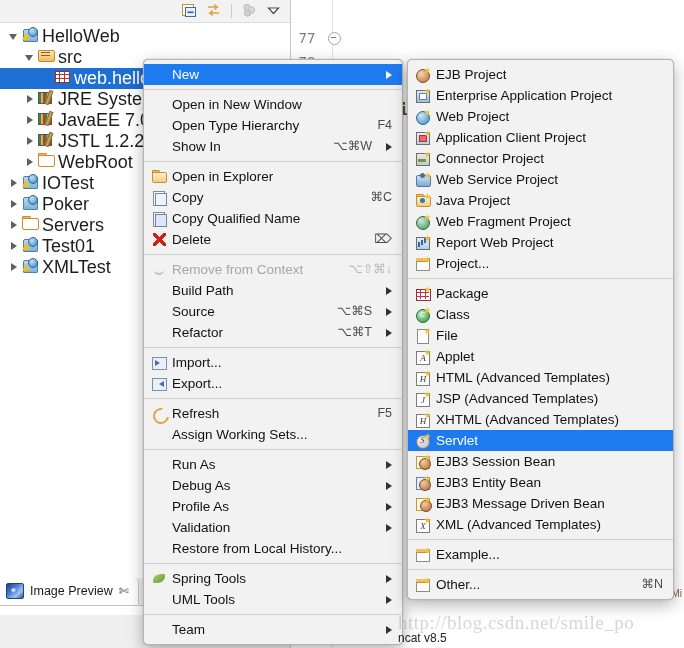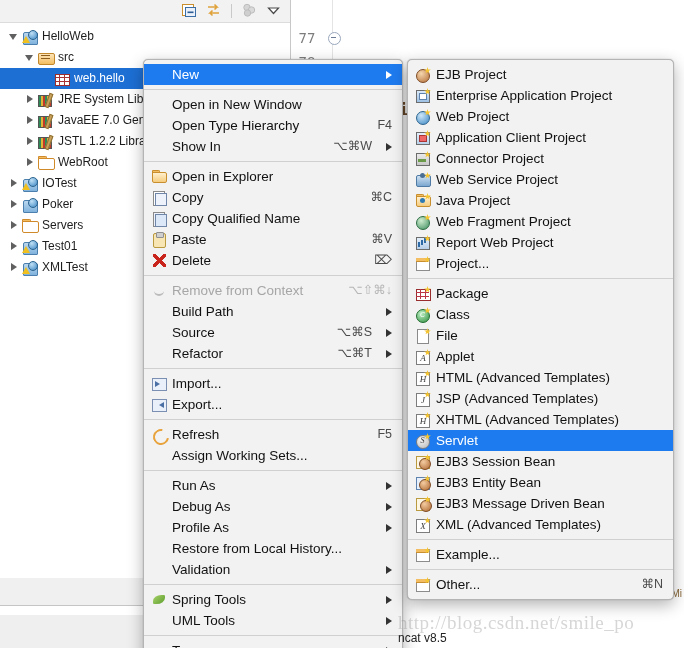--- a/index.html
+++ b/index.html
@@ -125,25 +125,25 @@
   }
 
   .tree {
     position: absolute;
     left: 0; top: 26px; right: 0; bottom: 0;
   }
   .tree-row {
     position: relative;
     height: 21px;
     line-height: 21px;
-    font-size: 12px;
+    font-size: 18px;
     white-space: nowrap;
     color: #1d1d1d;
     display: flex;
-    align-items: center;
+    align-items: flex-start;
   }
   .tree-row.selected {
     background: #1d6fd4;
     color: #ffffff;
   }
   .twisty {
     width: 13px; height: 21px;
     flex: 0 0 13px;
     position: relative;
   }
@@ -624,20 +624,25 @@
             <i class="base"></i>
             <i class="globe"></i>
             <i class="warn"></i>
           </span>
         <span class="t-label">XMLTest</span>
       </div>
     </div>
   </div>
 
   <div class="bottom-view">
+    <div class="view-tab">
+      <span class="view-tab-ico"></span>
+      <span>Image Preview</span>
+      <span class="view-tab-close">✄</span>
+    </div>
     <div class="bottom-body"></div>
   </div>
 
   <div class="menu" id="ctxmenu" style="left:143px; top:59px; width:258px;">
       <div class="mi sel">
         <span class="mi-label">New</span>
         <span class="mi-arrow"></span>
       </div>
       <div class="msep"></div>
       <div class="mi">
@@ -670,27 +675,20 @@
       </div>
       <div class="mi">
         <span class="mi-ico">
           <i class="gi doc" style="background:#eef3fb"></i>
           <i class="gi doc2" style="background:#dce8f8"></i>
         </span>
         <span class="mi-label">Copy Qualified Name</span>
       </div>
       <div class="mi">
         <span class="mi-ico">
-          <i class="gi clip"></i>
-        </span>
-        <span class="mi-label">Paste</span>
-        <span class="mi-accel">⌘V</span>
-      </div>
-      <div class="mi">
-        <span class="mi-ico">
           <i class="gi redx"></i>
         </span>
         <span class="mi-label">Delete</span>
         <span class="mi-accel">⌦</span>
       </div>
       <div class="msep"></div>
       <div class="mi disabled">
         <span class="mi-ico">
           <i class="gi" style="left:3px;top:5px;width:10px;height:6px;border-bottom:2px solid #bbb;border-radius:0 0 6px 6px"></i>
         </span>
@@ -742,25 +740,25 @@
       </div>
       <div class="mi">
         <span class="mi-label">Debug As</span>
         <span class="mi-arrow"></span>
       </div>
       <div class="mi">
         <span class="mi-label">Profile As</span>
         <span class="mi-arrow"></span>
       </div>
       <div class="mi">
+        <span class="mi-label">Validation</span>
+        <span class="mi-arrow"></span>
+      </div>
+      <div class="mi">
         <span class="mi-label">Restore from Local History...</span>
-      </div>
-      <div class="mi">
-        <span class="mi-label">Validation</span>
-        <span class="mi-arrow"></span>
       </div>
       <div class="msep"></div>
       <div class="mi">
         <span class="mi-ico">
           <i class="gi leaf"></i>
         </span>
         <span class="mi-label">Spring Tools</span>
         <span class="mi-arrow"></span>
       </div>
       <div class="mi">

